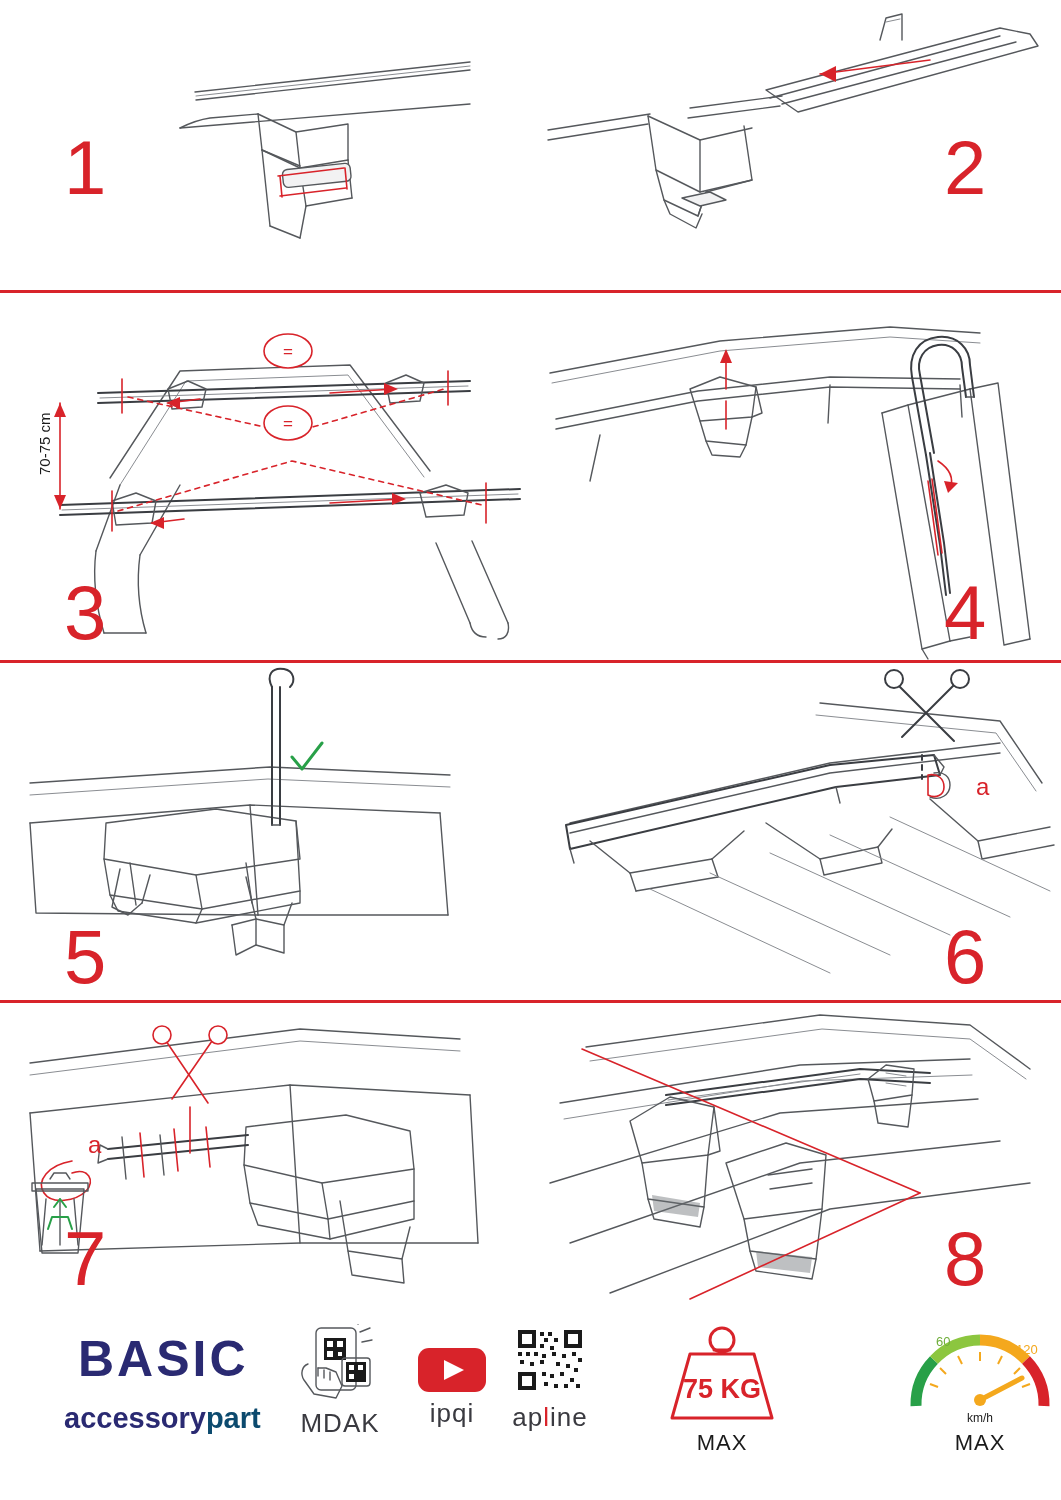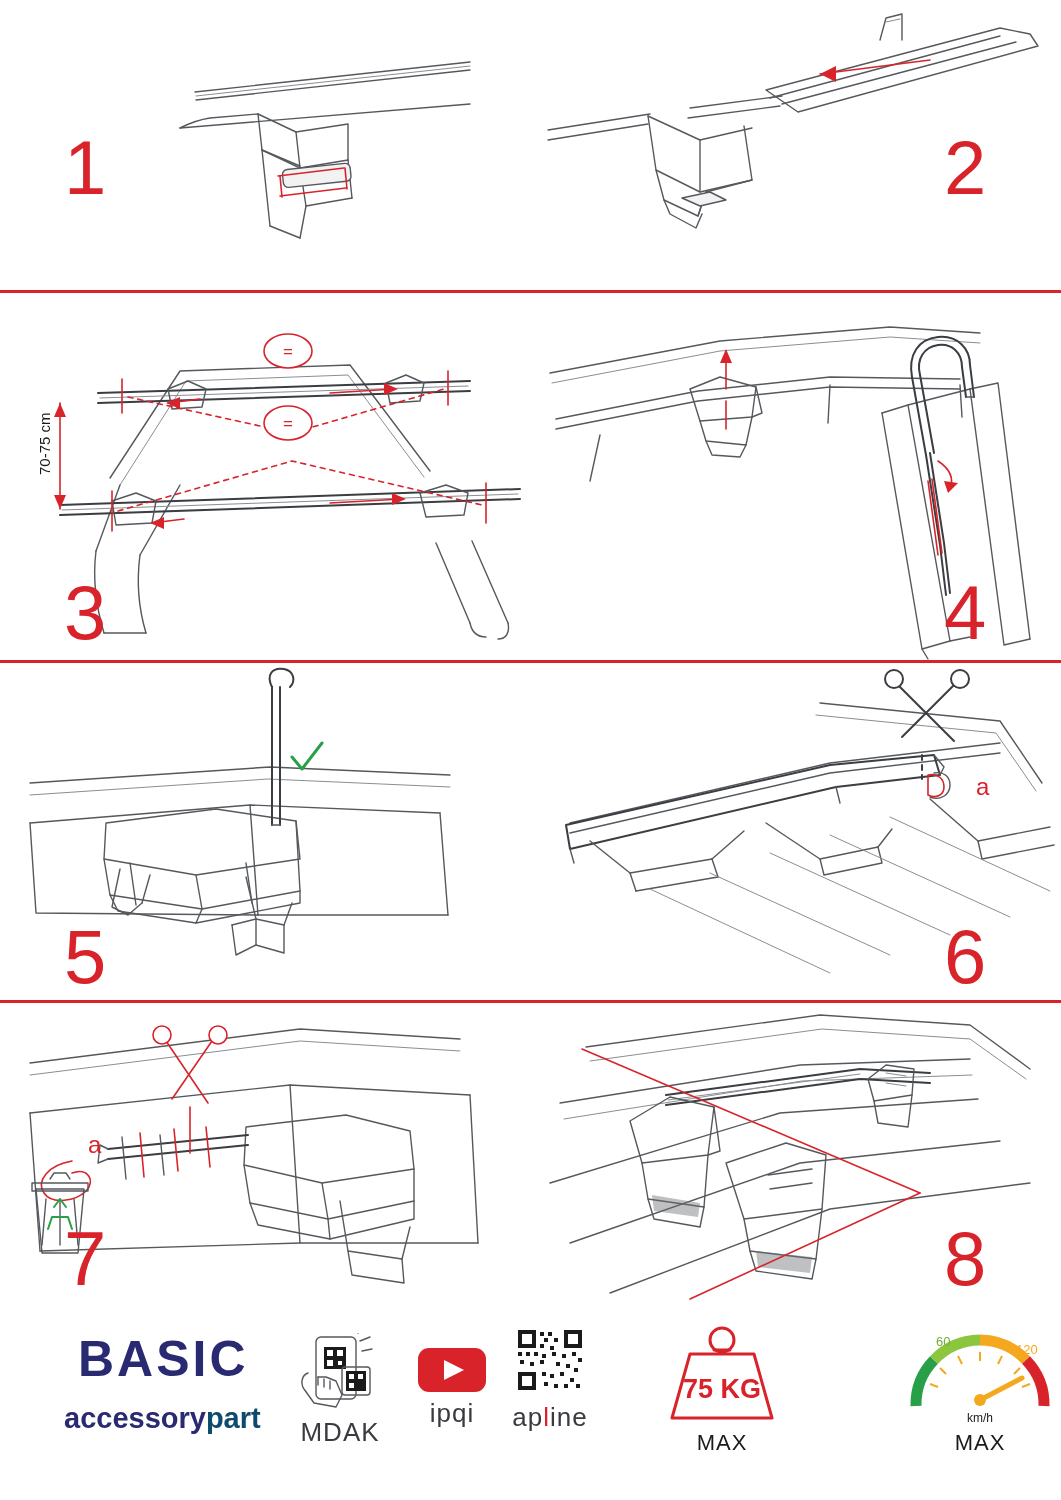--- a/index.html
+++ b/index.html
@@ -378,21 +378,21 @@
     <div class="stepnum" style="left:414px;top:218px;">8</div>
   </div>
 
   <div class="footer">
 
     <div class="brand-basic">BASIC</div>
     <div class="brand-accessory">
       <span>accessory</span><span class="part">part</span>
     </div>
 
-    <div class="logo-cell" style="left:280px;top:33px;width:120px;">
+    <div class="logo-cell" style="left:280px;top:24px;width:120px;">
       <svg width="120" height="78" viewBox="0 0 120 78">
         <rect class="ln" x="36" y="4" width="40" height="62" rx="5"></rect>
         <rect x="44" y="14" width="22" height="22" fill="#1a1a1a"></rect>
         <rect x="47" y="17" width="6" height="6" fill="#fff"></rect>
         <rect x="57" y="17" width="6" height="6" fill="#fff"></rect>
         <rect x="47" y="27" width="6" height="6" fill="#fff"></rect>
         <rect x="58" y="28" width="4" height="4" fill="#fff"></rect>
         <path class="ln" d="M28 40 C22 42 20 50 24 56 L34 70 L56 74 L62 62 L56 48 L46 44 L38 44"></path>
         <path class="ln" d="M38 44 L38 52"></path>
         <path class="ln" d="M44 46 L44 54"></path>

